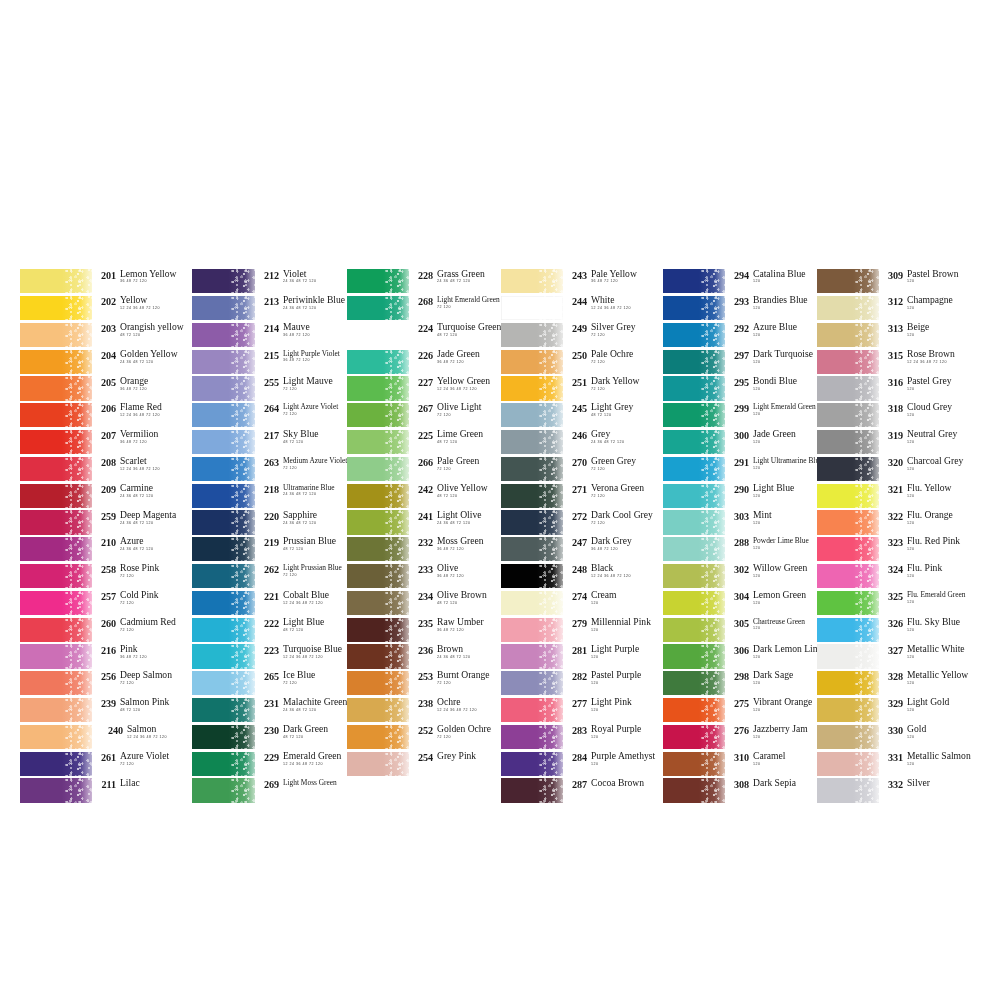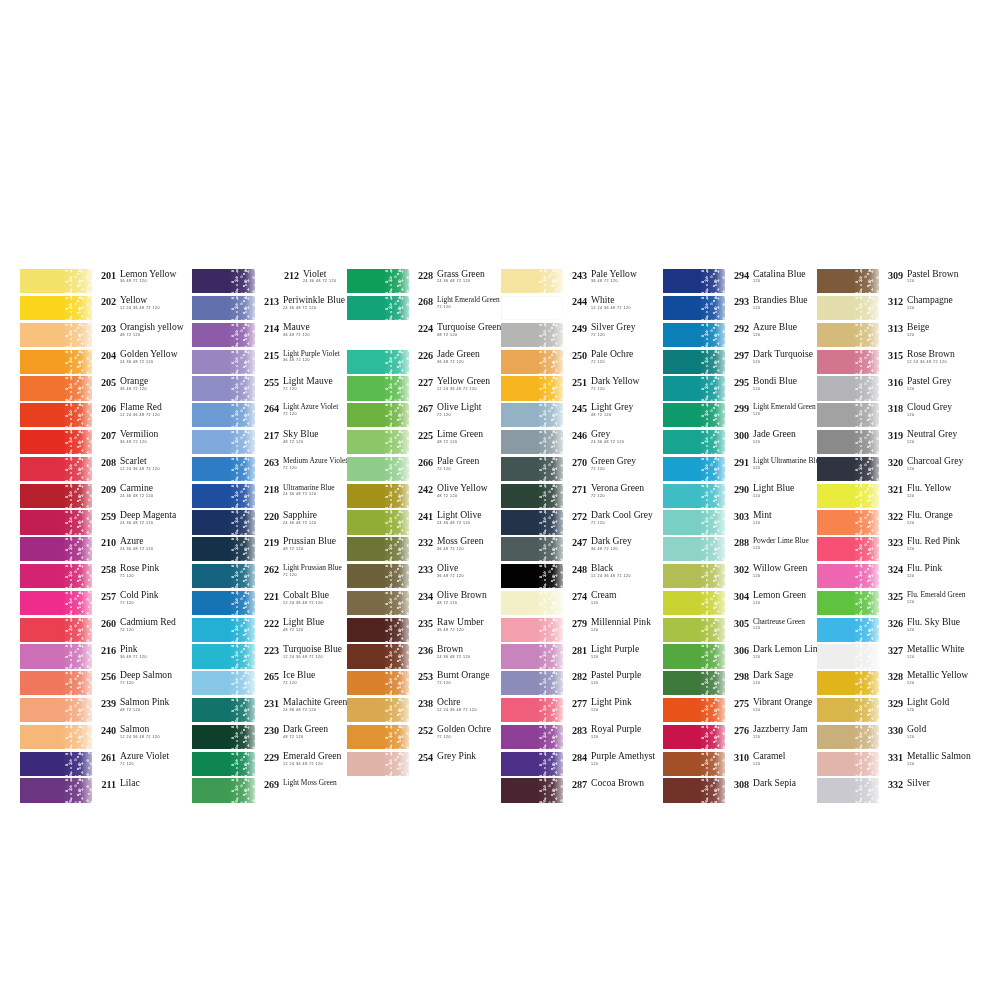--- a/index.html
+++ b/index.html
@@ -332,21 +332,21 @@
               <div class="codes">48 72 120</div>
             </div>
           </div>
         </div>
         <div class="row">
           <div class="swatch" style="width: 72px; background: linear-gradient(to right, rgb(246, 184, 121) 0%, rgb(246, 184, 121) 58%, rgb(250, 211, 168) 100%);">
             <span class="grain"></span>
             <span class="fadeedge"></span>
           </div>
           <div class="meta" style="width: 100px;">
-            <div class="num" style="width: 21px;">240</div>
+            <div class="num" style="width: 21px; margin-left: 7px;">240</div>
             <div class="names">
               <div class="nm">Salmon</div>
               <div class="codes">12 24 36 48 72 120</div>
             </div>
           </div>
         </div>
         <div class="row">
           <div class="swatch" style="width: 72px; background: linear-gradient(to right, rgb(59, 42, 122) 0%, rgb(59, 42, 122) 58%, rgb(91, 76, 154) 100%);">
             <span class="grain"></span>
             <span class="fadeedge"></span>
@@ -372,21 +372,21 @@
             </div>
           </div>
         </div>
       </div>
       <div class="col" style="width: 155px;">
         <div class="row">
           <div class="swatch" style="width: 63px; background: linear-gradient(to right, rgb(59, 41, 98) 0%, rgb(59, 41, 98) 58%, rgb(91, 76, 132) 100%);">
             <span class="grain"></span>
             <span class="fadeedge"></span>
           </div>
-          <div class="meta" style="width: 92px; margin-left: 20px;">
+          <div class="meta" style="width: 92px;">
             <div class="num" style="width: 21px;">212</div>
             <div class="names">
               <div class="nm">Violet</div>
               <div class="codes">24 36 48 72 120</div>
             </div>
           </div>
         </div>
         <div class="row">
           <div class="swatch" style="width: 63px; background: linear-gradient(to right, rgb(98, 113, 173) 0%, rgb(98, 113, 173) 58%, rgb(138, 150, 196) 100%);">
             <span class="grain"></span>

